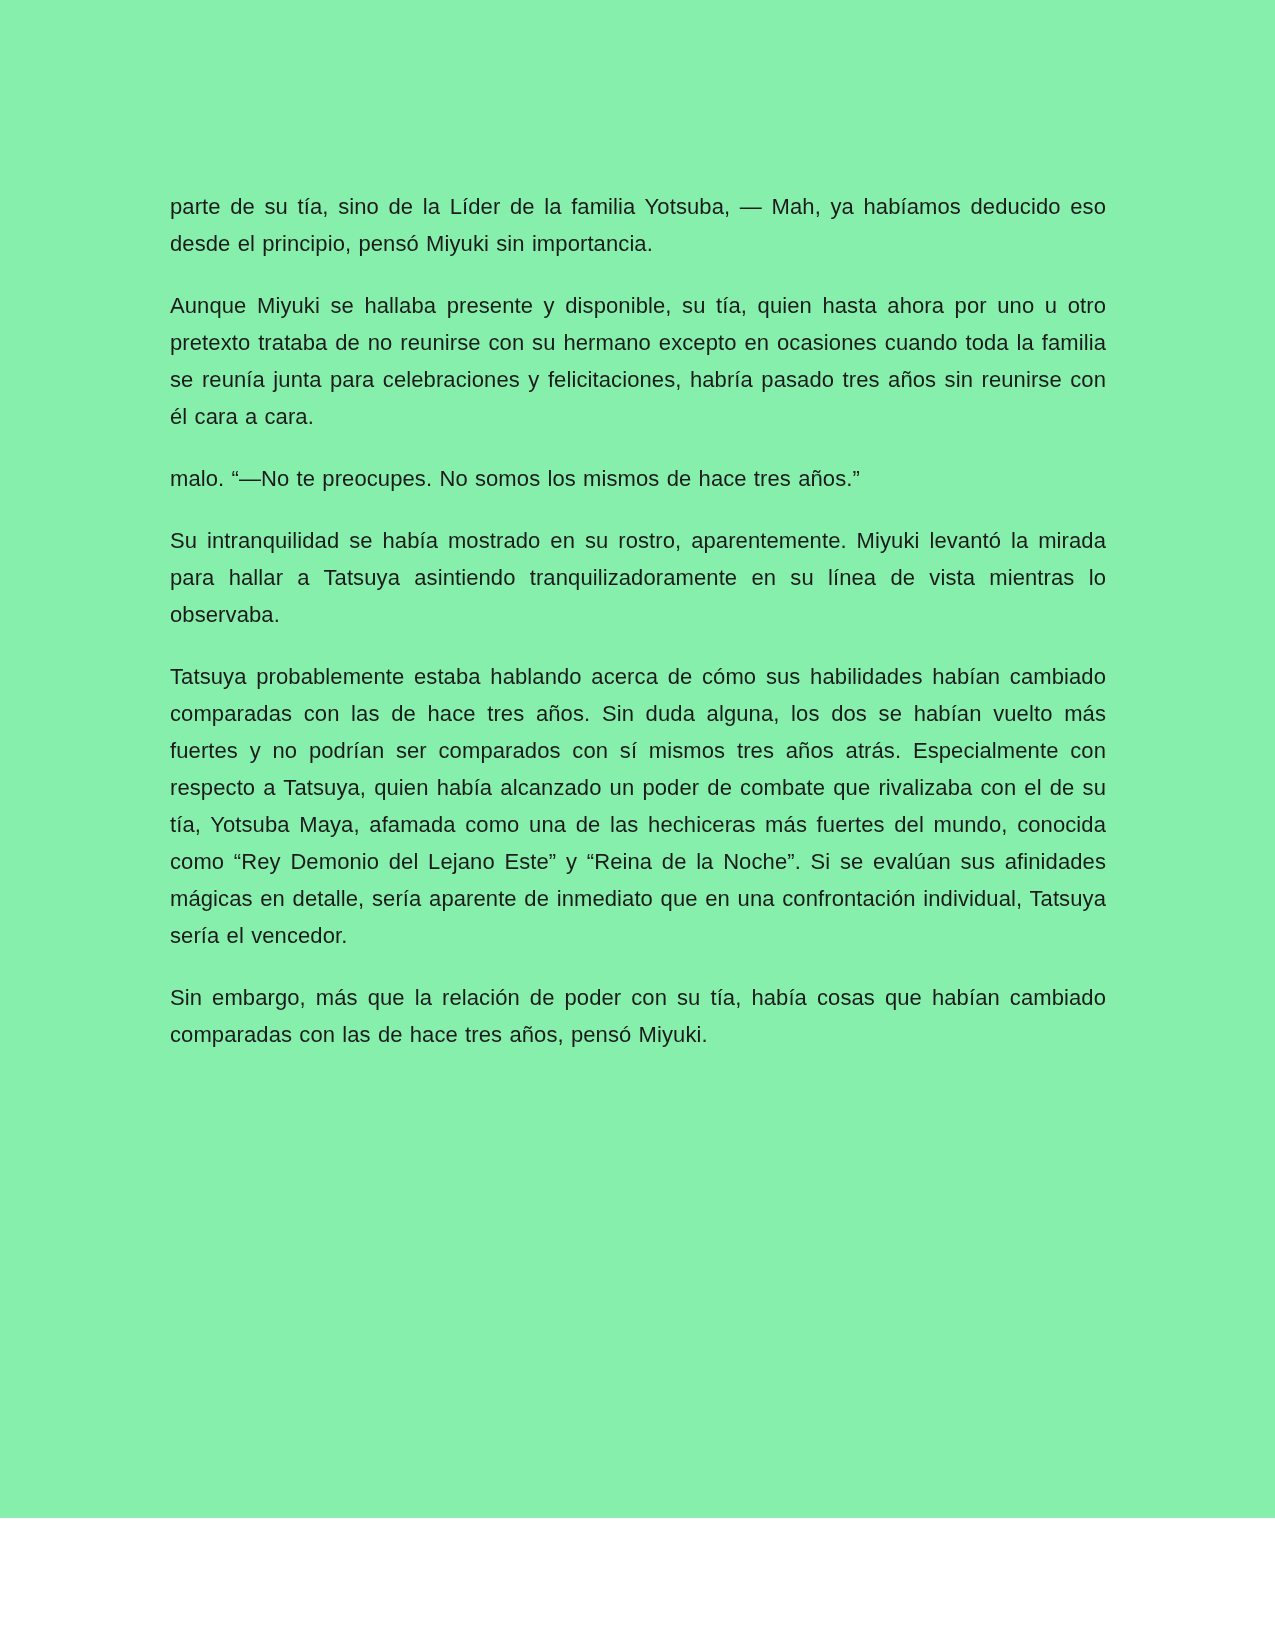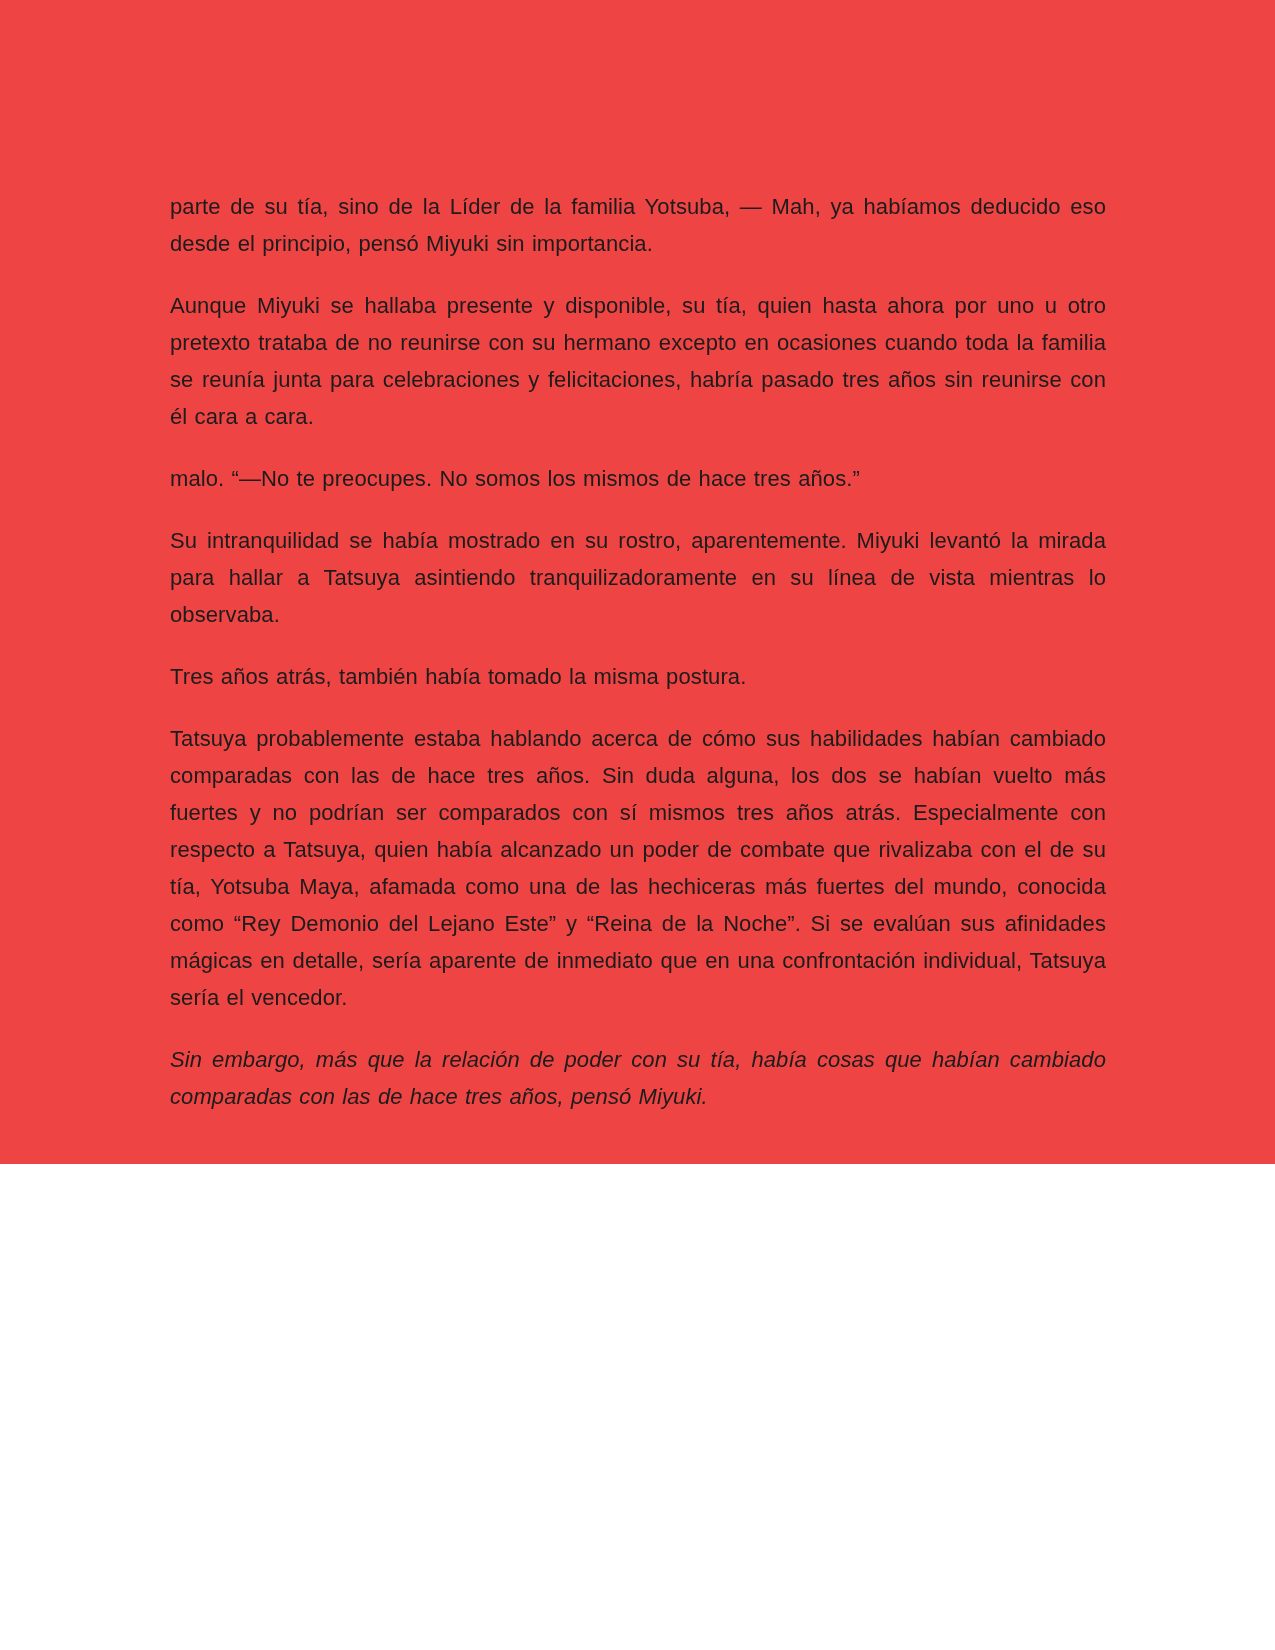--- a/index.html
+++ b/index.html
@@ -5,22 +5,22 @@
 <style>
   * { margin: 0; padding: 0; box-sizing: border-box; }
   html, body {
     width: 1275px;
     background: #ffffff;
     font-family: "Liberation Sans", "DejaVu Sans", sans-serif;
   }
   .doc-page {
     position: relative;
     width: 1275px;
-    height: 1164px;
-    background: #ef4444;
+    height: 1518px;
+    background: #86efac;
     overflow: hidden;
   }
   .text-block {
     position: absolute;
     left: 170px;
     top: 188px;
     width: 936px;
   }
   .para {
     font-size: 22px;
@@ -29,29 +29,27 @@
     text-align: justify;
     margin-bottom: 25px;
     letter-spacing: 0.1px;
     word-spacing: 1px;
   }
   .para.stretch-last {
     text-align-last: justify;
   }
   .para:last-child {
     margin-bottom: 9px;
-    font-style: italic;
   }
 </style>
 </head>
 <body>
 
 <div class="doc-page">
   <div class="text-block">
       <p class="para">parte de su tía, sino de la Líder de la familia Yotsuba, — Mah, ya habíamos deducido eso desde el principio, pensó Miyuki sin importancia.</p>
       <p class="para">Aunque Miyuki se hallaba presente y disponible, su tía, quien hasta ahora por uno u otro pretexto trataba de no reunirse con su hermano excepto en ocasiones cuando toda la familia se reunía junta para celebraciones y felicitaciones, habría pasado tres años sin reunirse con él cara a cara.</p>
       <p class="para">malo. “—No te preocupes. No somos los mismos de hace tres años.”</p>
       <p class="para">Su intranquilidad se había mostrado en su rostro, aparentemente. Miyuki levantó la mirada para hallar a Tatsuya asintiendo tranquilizadoramente en su línea de vista mientras lo observaba.</p>
-      <p class="para">Tres años atrás, también había tomado la misma postura.</p>
       <p class="para">Tatsuya probablemente estaba hablando acerca de cómo sus habilidades habían cambiado comparadas con las de hace tres años. Sin duda alguna, los dos se habían vuelto más fuertes y no podrían ser comparados con sí mismos tres años atrás. Especialmente con respecto a Tatsuya, quien había alcanzado un poder de combate que rivalizaba con el de su tía, Yotsuba Maya, afamada como una de las hechiceras más fuertes del mundo, conocida como “Rey Demonio del Lejano Este” y “Reina de la Noche”. Si se evalúan sus afinidades mágicas en detalle, sería aparente de inmediato que en una confrontación individual, Tatsuya sería el vencedor.</p>
       <p class="para">Sin embargo, más que la relación de poder con su tía, había cosas que habían cambiado comparadas con las de hace tres años, pensó Miyuki.</p>
     </div>
 </div>
 
 </body></html>

